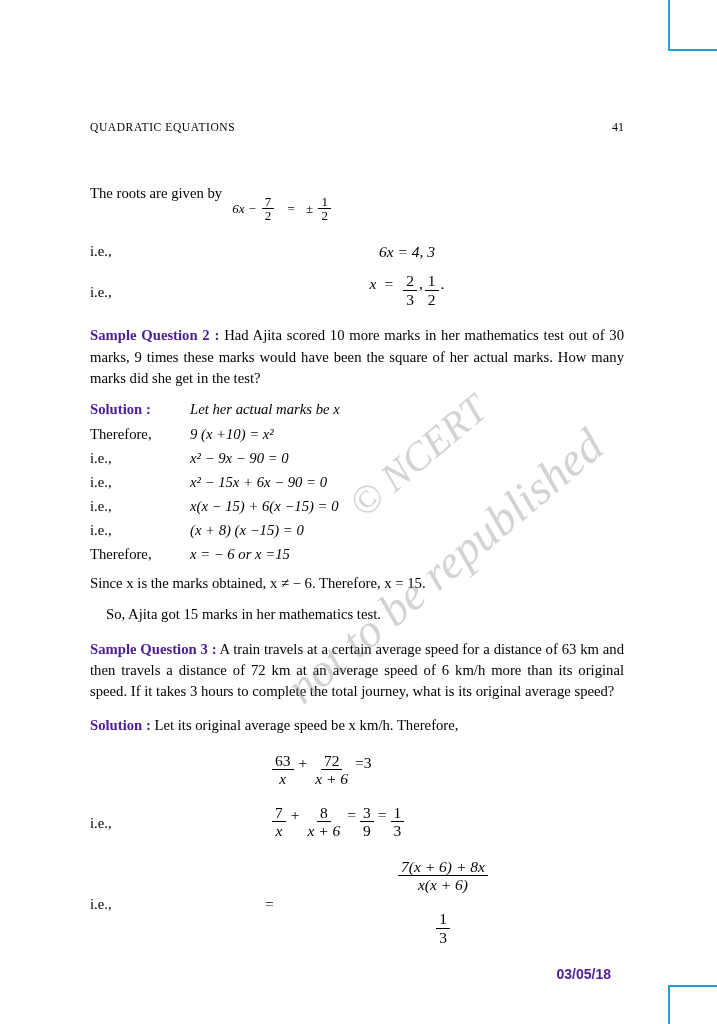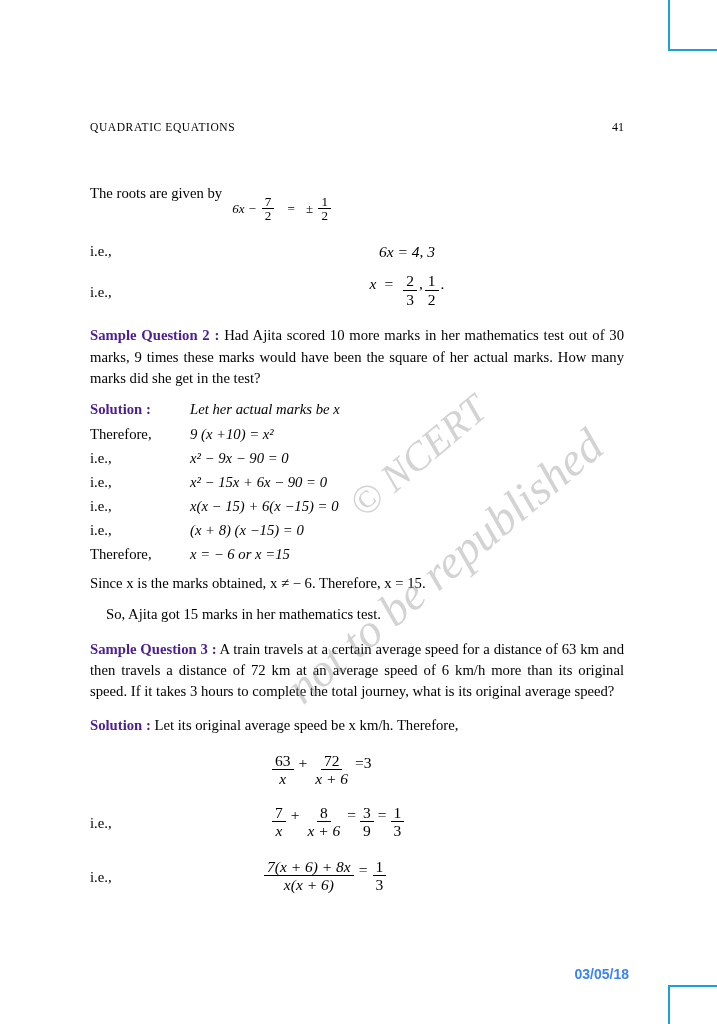--- a/index.html
+++ b/index.html
@@ -153,26 +153,26 @@
   }
   .wm2 {
     left: 70px;
     top: 120px;
     font-size: 40px;
     transform: rotate(-40deg);
   }
 
   .footer-date {
     position: absolute;
-    right: 88px;
+    right: 106px;
     bottom: 42px;
     font-family: "Liberation Sans", sans-serif;
     font-size: 14px;
     font-weight: bold;
-    color: #3b82f6;
+    color: #4c1d95;
   }
   .sqrow { margin-bottom: 7px; }
 </style>
 </head>
 <body>
 
 <div class="page">
 
   <div class="crop crop-tr-v"></div>
   <div class="crop crop-tr-h"></div>
@@ -312,21 +312,21 @@
         <span style="margin:0 2px;">=</span>
         <span class="frac">
           <span class="num">1</span>
           <span class="den">3</span>
         </span>
       </span>
     </div>
 
     <div class="display-eq" style="margin-top:20px;">
       <span class="lbl">i.e.,</span>
-      <span class="eqbody" style="justify-content:flex-start; padding-left:72px;">
+      <span class="eqbody" style="justify-content:flex-start; padding-left:72px;flex-direction:column;">
         <span class="frac">
           <span class="num it">7(x + 6) + 8x</span>
           <span class="den it">x(x + 6)</span>
         </span>
         <span style="margin:0 3px;">=</span>
         <span class="frac">
           <span class="num">1</span>
           <span class="den">3</span>
         </span>
       </span>

